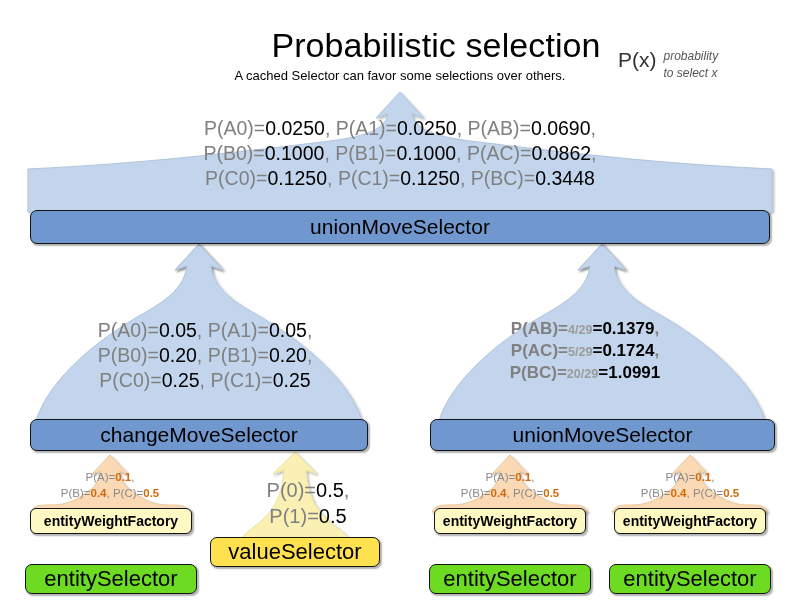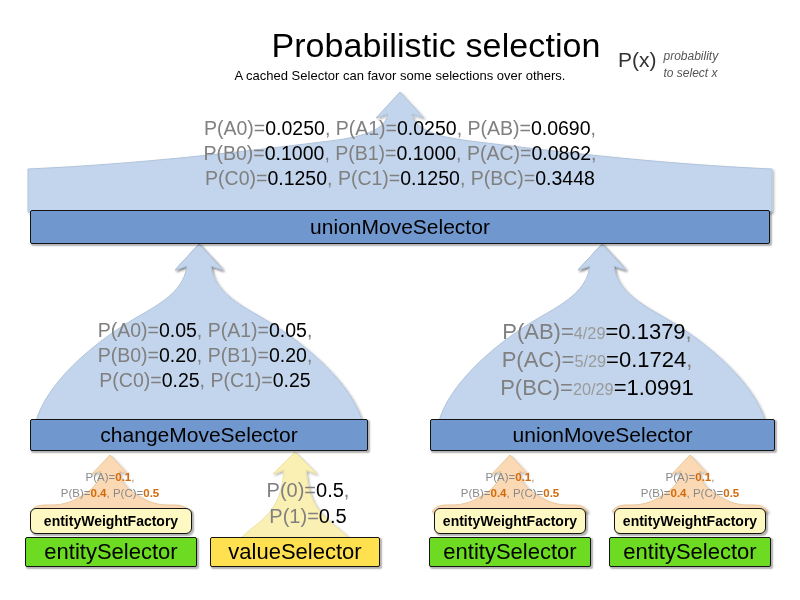--- a/index.html
+++ b/index.html
@@ -37,43 +37,43 @@
   
   .pblock{
     text-align:center;color:#000;
     line-height:1.28;
   }
   .pblock .lbl{color:#808080;}
   .pblock .frac{color:#9a9a9a;font-size:0.74em;}
 
   #top-probs{left:60px;top:116px;width:680px;font-size:19.5px;}
   #left-probs{left:45px;top:318px;width:320px;font-size:19.5px;}
-  #right-probs{left:452px;top:318px;width:290px;font-size:22px;}
+  #right-probs{left:440px;top:318px;width:290px;font-size:17px;font-weight:bold;}
   #value-probs{left:228px;top:478px;width:160px;font-size:20px;}
 
   .miniblock{
     text-align:center;font-size:11.5px;line-height:1.36;color:#8a8a8a;
   }
   .miniblock b{color:#d4690a;font-weight:bold;}
   #mini1{left:25px;top:470px;width:170px;}
   #mini2{left:425px;top:470px;width:170px;}
   #mini3{left:605px;top:470px;width:170px;}
 
   
   .box{
     box-sizing:border-box;
     border:1.6px solid #141414;
-    border-radius:2px;
+    border-radius:7px;
     display:flex;align-items:center;justify-content:center;
     color:#000;
     box-shadow:1.5px 1.5px 1.5px rgba(0,0,0,0.30);
   }
   .blue{background:#7198ce;}
   .orange{background:#fef9c3;font-weight:bold;}
-  .green{background:#6cdb22;}
+  .green{background:#6cdb22;margin-top:27px;}
   .yellow{background:#ffe14f;}
 
   #union-bar{left:30px;top:210px;width:740px;height:34px;font-size:21px;}
   #change-bar{left:30px;top:419px;width:338px;height:32px;font-size:21px;}
   #swap-bar{left:430px;top:419px;width:345px;height:32px;font-size:21px;}
 
   .ewf{height:26px;font-size:14px;border-radius:6px;}
   .esel{height:30px;font-size:22px;}
 
   #ewf1{left:30px;top:508px;width:162px;}

